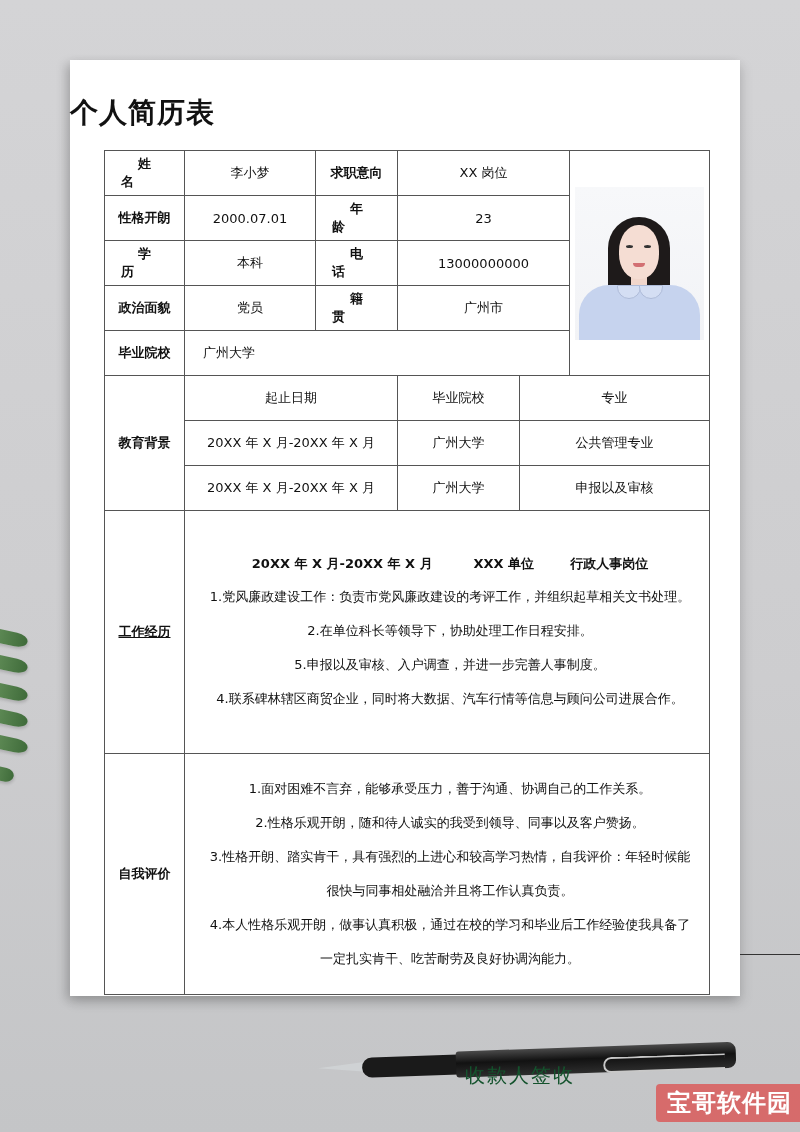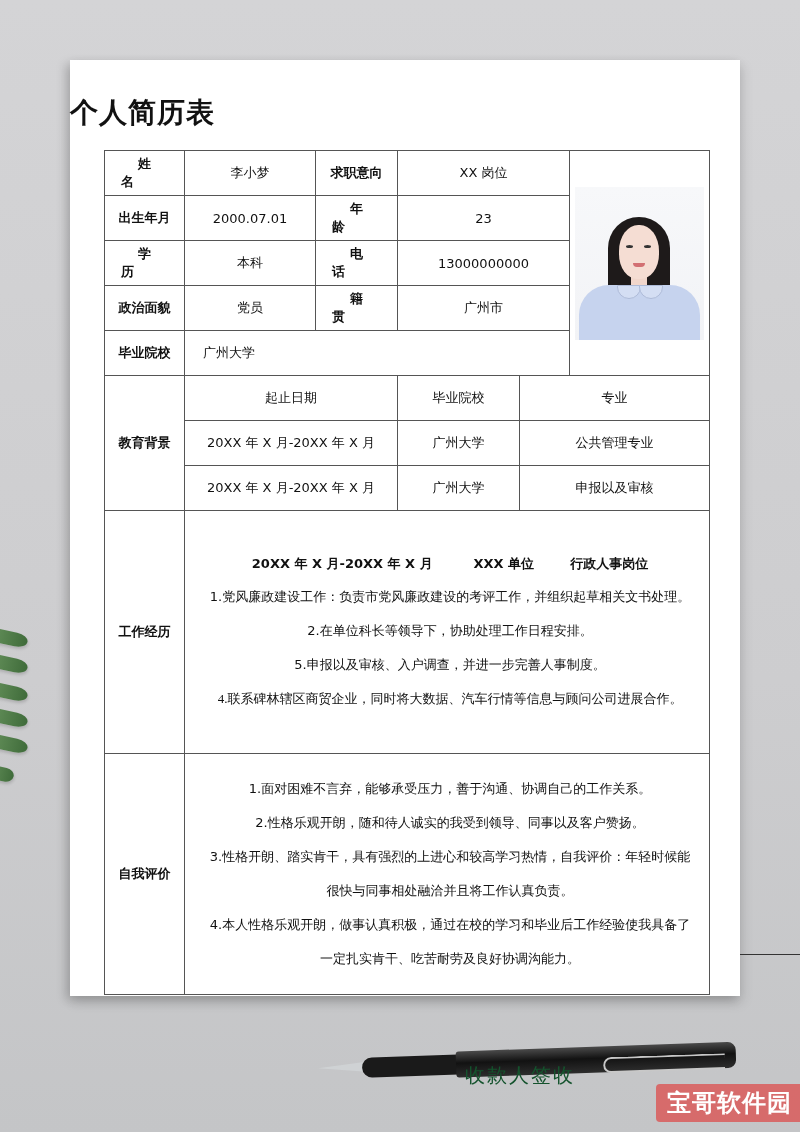--- a/index.html
+++ b/index.html
@@ -56,21 +56,21 @@
   .photo .shirt {
     position:absolute; left:4px; top:98px; width:121px; height:60px;
     background:#c6d3ee; border-radius:30px 30px 0 0;
   }
   .photo .collar-l, .photo .collar-r {
     position:absolute; top:98px; width:22px; height:12px; background:#d4def3; border-radius:0 0 12px 12px; border:1px solid #aebbd8;
   }
   .block-text { text-align:center; padding:14px 12px 14px 18px !important; vertical-align:middle; }
   .work-head { font-weight:bold; margin-bottom:14px; white-space:pre; }
   .line { line-height:20px; margin:0 0 14px 0; white-space:nowrap; }
-  .line:last-child { margin-bottom:0;font-family:Liberation Serif, serif; }
+  .line:last-child { margin-bottom:0; }
   .pen {
     position:absolute; left:318px; top:1048px; width:420px; height:28px;
     transform: rotate(-2deg);
   }
   .pen .nib {
     position:absolute; left:0; top:8px; width:0; height:0;
     border-top:5px solid transparent; border-bottom:5px solid transparent; border-right:48px solid #cfd2d4;
   }
   .pen .grip {
     position:absolute; left:44px; top:4px; width:100px; height:20px; background:#1a1a1a; border-radius:10px 4px 4px 10px;
@@ -131,21 +131,21 @@
           <div class="face"></div>
           <div class="eye" style="left:51px;"></div>
           <div class="eye" style="left:69px;"></div>
           <div class="mouth"></div>
           <div class="collar-l" style="left:42px;"></div>
           <div class="collar-r" style="left:64px;"></div>
         </div>
       </td>
     </tr>
     <tr>
-      <td class="lbl">出生年月</td>
+      <td class="lbl">性格开朗</td>
       <td>2000.07.01</td>
       <td class="lbl-spread">年　　龄</td>
       <td colspan="3">23</td>
     </tr>
     <tr>
       <td class="lbl-spread">学　　历</td>
       <td>本科</td>
       <td class="lbl-spread">电　　话</td>
       <td colspan="3">13000000000</td>
     </tr>
@@ -171,21 +171,21 @@
       <td colspan="2">广州大学</td>
       <td colspan="2">公共管理专业</td>
     </tr>
     <tr>
       <td colspan="2">20XX 年 X 月-20XX 年 X 月</td>
       <td colspan="2">广州大学</td>
       <td colspan="2">申报以及审核</td>
     </tr>
 
     <tr>
-      <td class="lbl" style="height:236px;">工作经历</td>
+      <td class="lbl" style="height:236px;text-decoration:underline;">工作经历</td>
       <td colspan="6" class="block-text">
         <div class="work-head">20XX 年 X 月-20XX 年 X 月         XXX 单位        行政人事岗位</div>
         <div class="line">1.党风廉政建设工作：负责市党风廉政建设的考评工作，并组织起草相关文书处理。</div>
         <div class="line">2.在单位科长等领导下，协助处理工作日程安排。</div>
         <div class="line">5.申报以及审核、入户调查，并进一步完善人事制度。</div>
         <div class="line">4.联系碑林辖区商贸企业，同时将大数据、汽车行情等信息与顾问公司进展合作。</div>
       </td>
     </tr>
 
     <tr>

